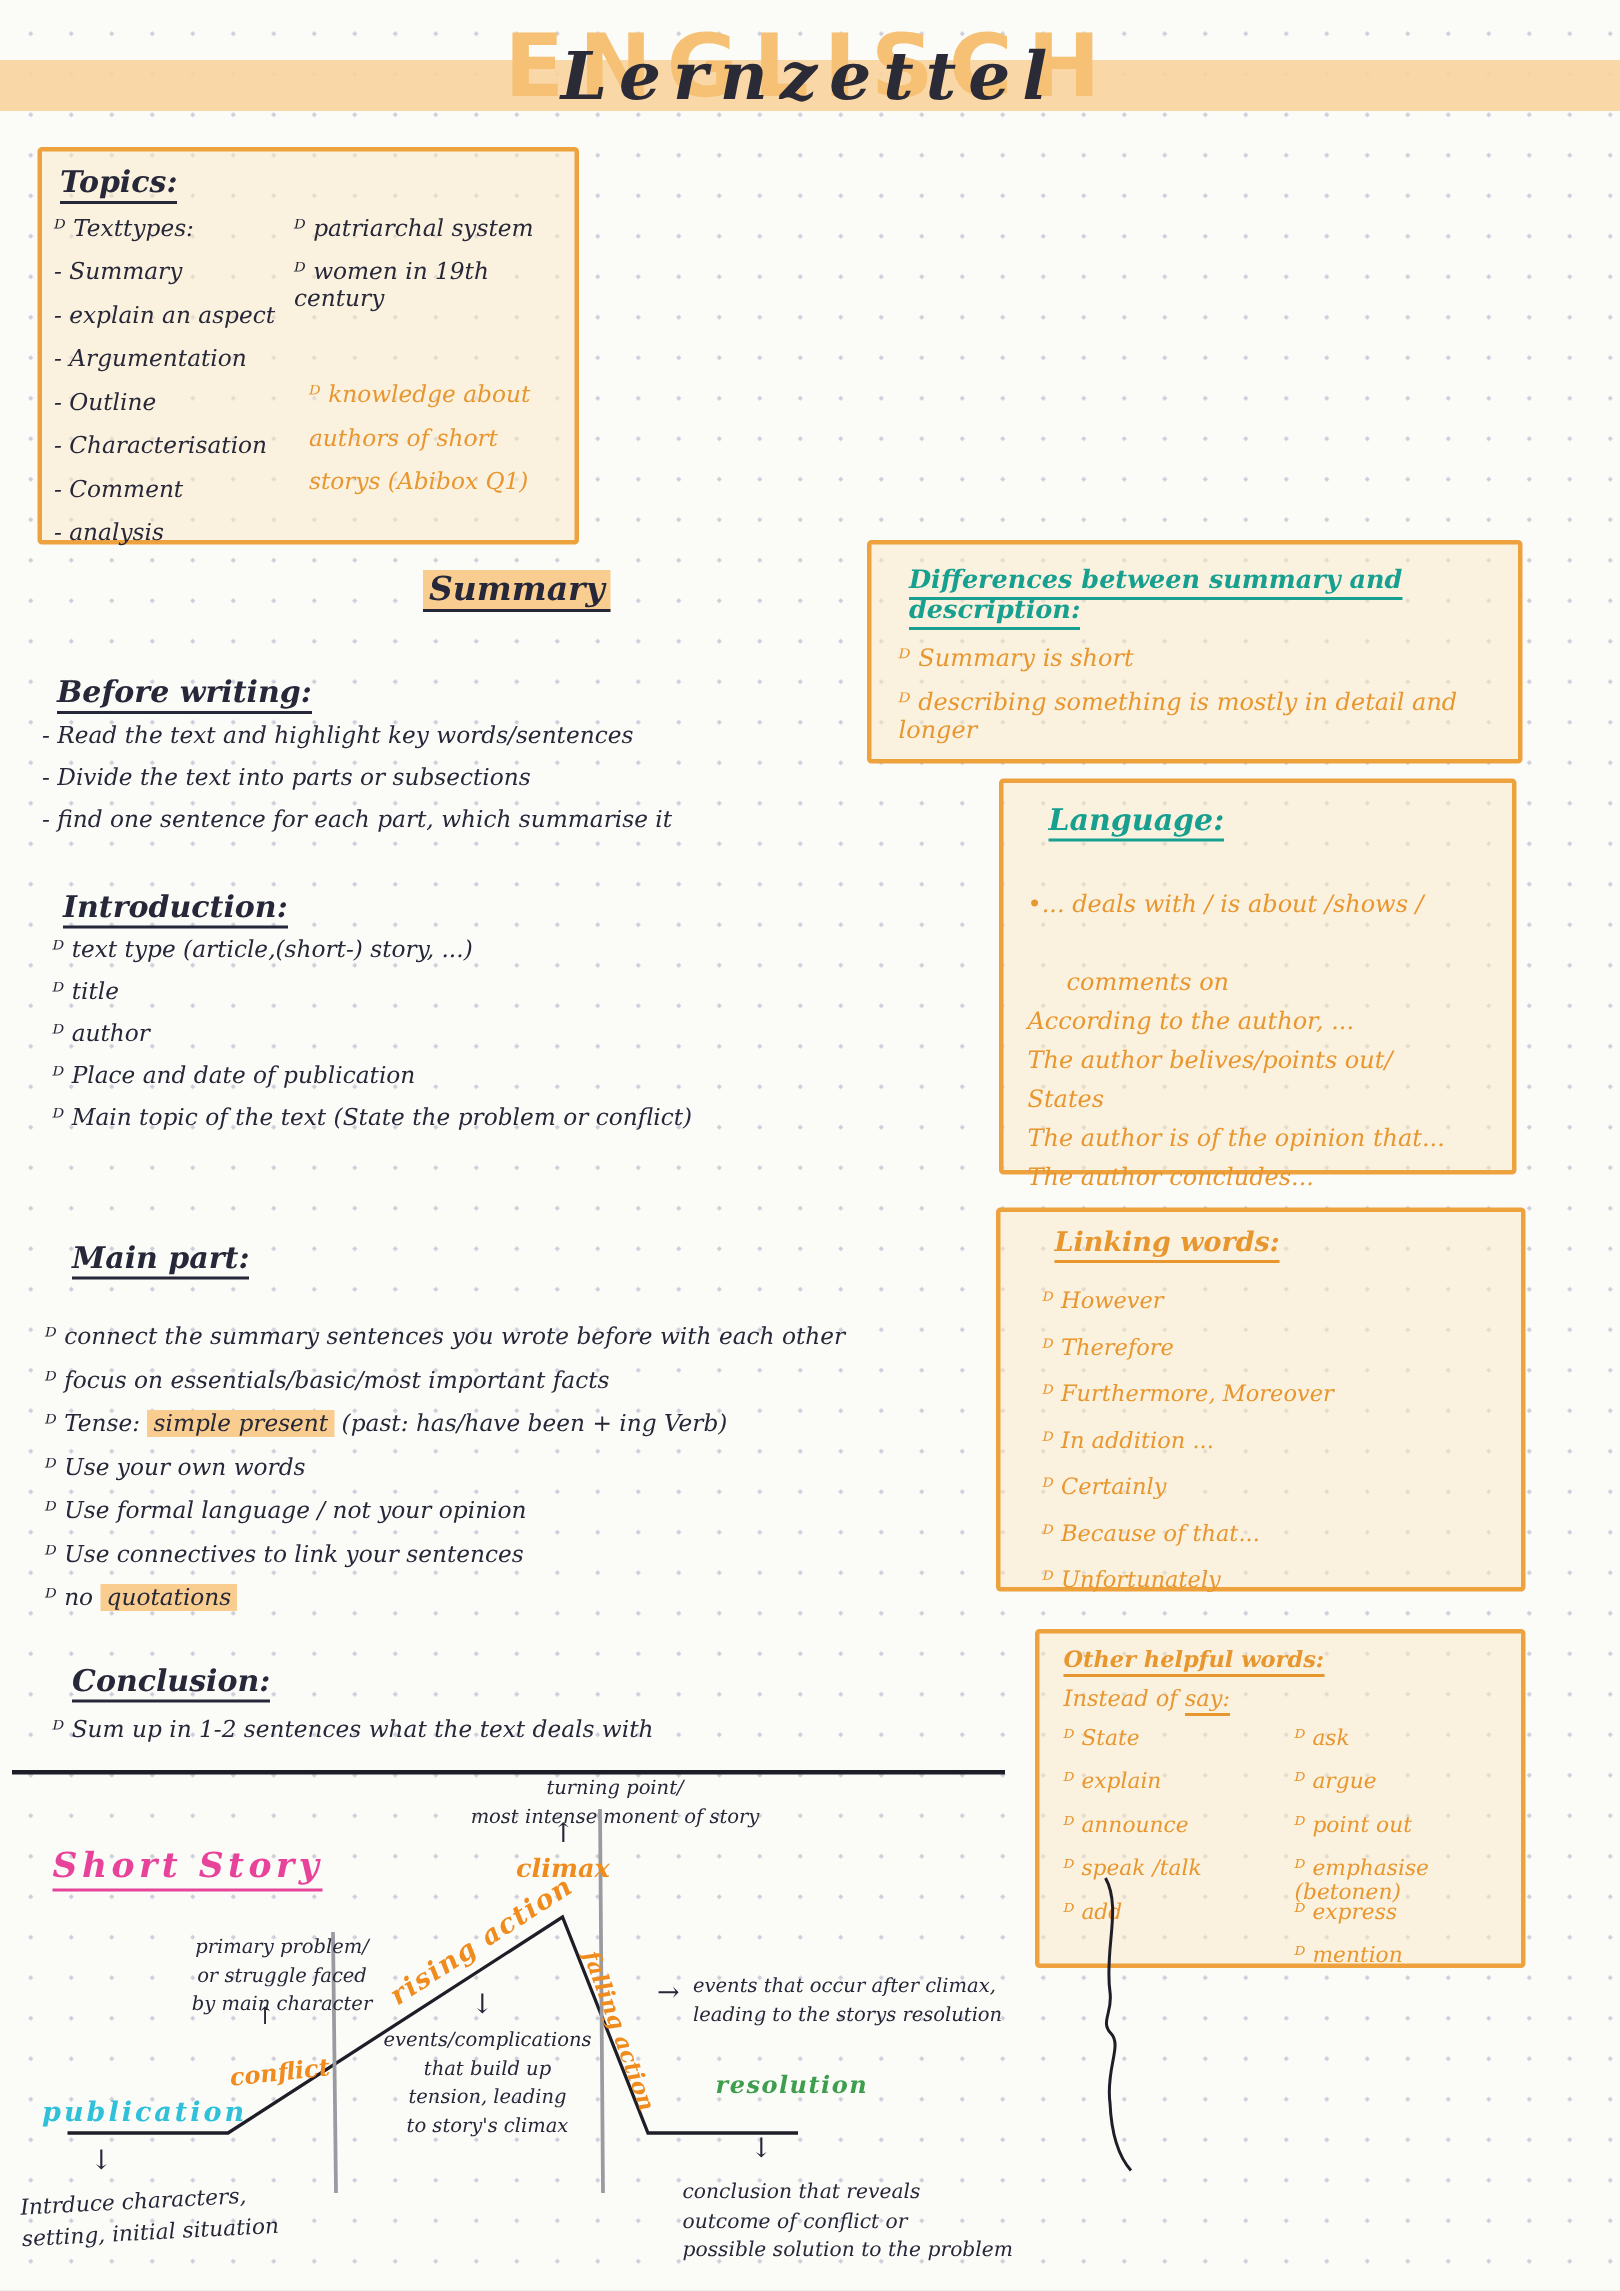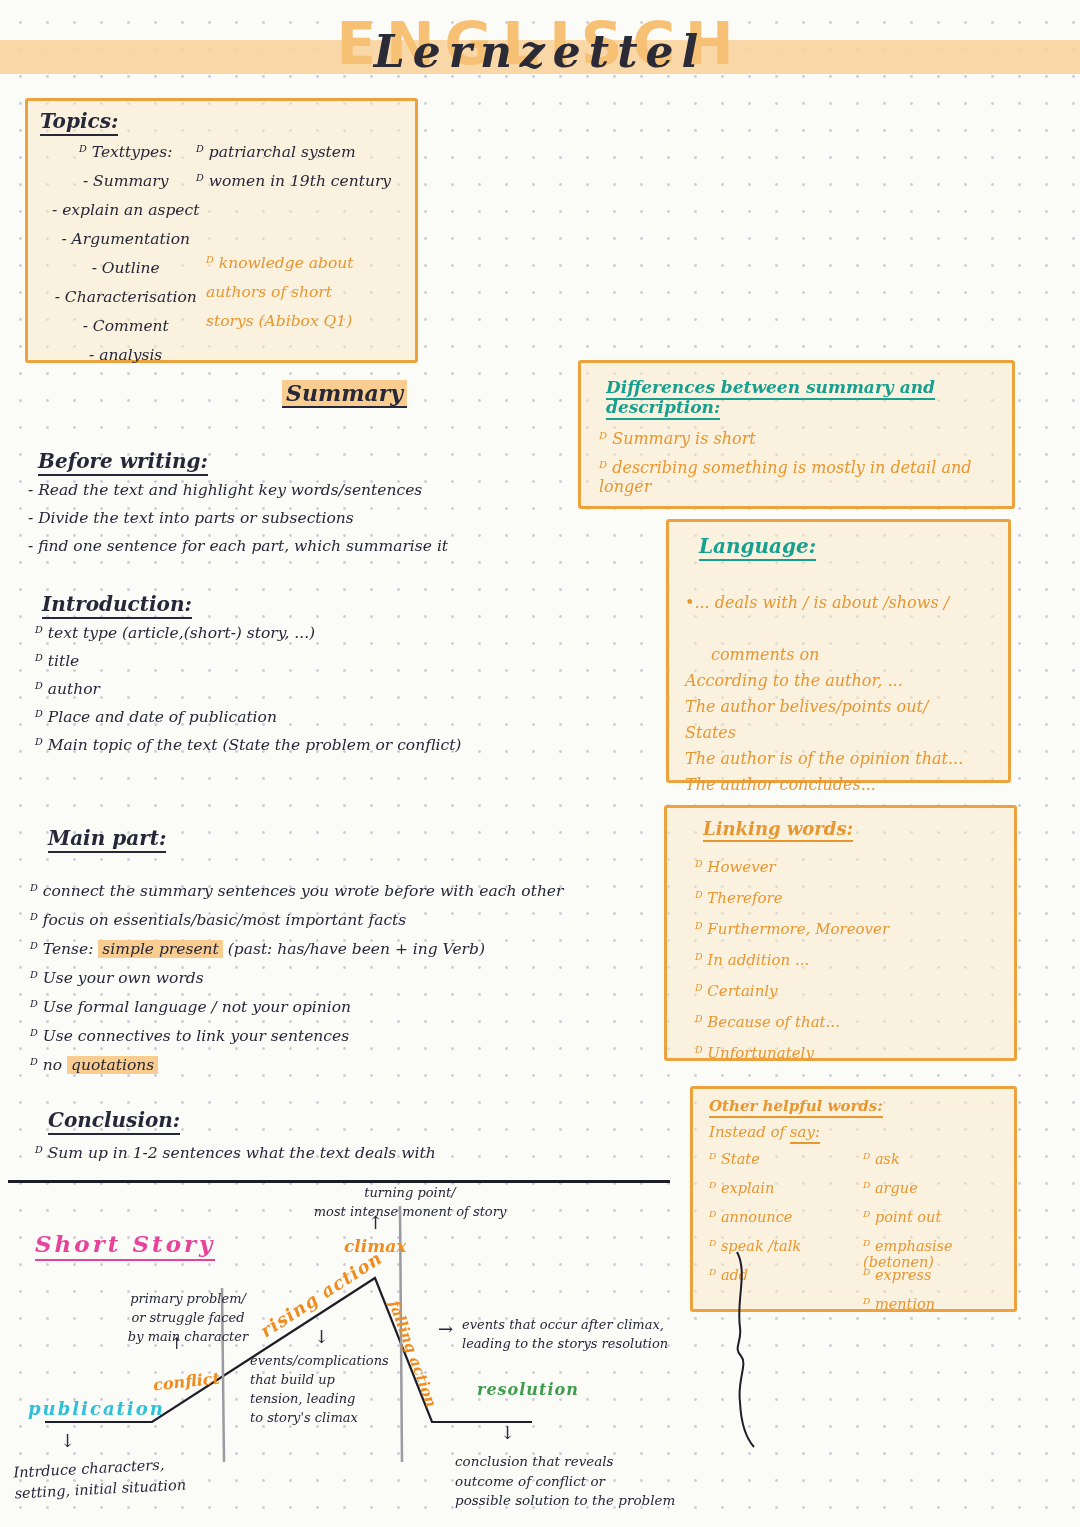--- a/index.html
+++ b/index.html
@@ -42,23 +42,23 @@
 </style>
 </head>
 <body>
 
 <div class="page">
 
   <div class="band"></div>
   <div class="block-title">ENGLISCH</div>
   <div class="script-title">Lernzettel</div>
 
-  <div class="box" style="left:25px;top:98px;width:393px;height:265px;">
+  <div class="box" style="left:25px;top:98px;width:361px;height:265px;">
     <div class="abs heading" style="left:12px;top:8px;"><span class="u">Topics:</span></div>
-    <div class="abs lines29" style="left:24px;top:42px;text-align:center;">
+    <div class="abs lines29" style="left:8px;top:42px;">
       <div>ᴰ Texttypes:</div>
       <div>- Summary</div>
       <div>- explain an aspect</div>
       <div>- Argumentation</div>
       <div>-  Outline</div>
       <div>- Characterisation</div>
       <div>- Comment</div>
       <div>- analysis</div>
     </div>
     <div class="abs lines29" style="left:168px;top:42px;">
@@ -193,21 +193,21 @@
   <div class="arrow" style="left:368px;top:1212px;">↑</div>
   <div class="diagram-label" style="left:344px;top:1236px;font-size:17px;color:#f08c1e;">climax</div>
 
   <div class="note pre" style="left:108px;top:1290px;width:160px;text-align:center;">primary problem/
 or struggle faced
 by main character</div>
   <div class="arrow" style="left:170px;top:1334px;font-size:16px;">↑</div>
 
   <div class="diagram-label" style="left:262px;top:1322px;font-size:18px;color:#f08c1e;letter-spacing:1px;transform:rotate(-33deg);transform-origin:left center;">rising action</div>
   <div class="arrow" style="left:314px;top:1326px;">↓</div>
-  <div class="note pre" style="left:250px;top:1352px;width:150px;">events/complications
+  <div class="note pre" style="left:250px;top:1352px;width:150px;text-align:center;">events/complications
 that build up
 tension, leading
 to story's climax</div>
 
   <div class="diagram-label" style="left:402px;top:1298px;font-size:15px;color:#f08c1e;transform:rotate(70deg);transform-origin:left top;">falling action</div>
   <div class="arrow" style="left:438px;top:1318px;">→</div>
   <div class="note pre" style="left:462px;top:1316px;width:250px;">events that occur after climax,
 leading to the storys resolution</div>
 
   <div class="diagram-label" style="left:153px;top:1372px;font-size:16px;color:#f08c1e;transform:rotate(-6deg);">conflict</div>

